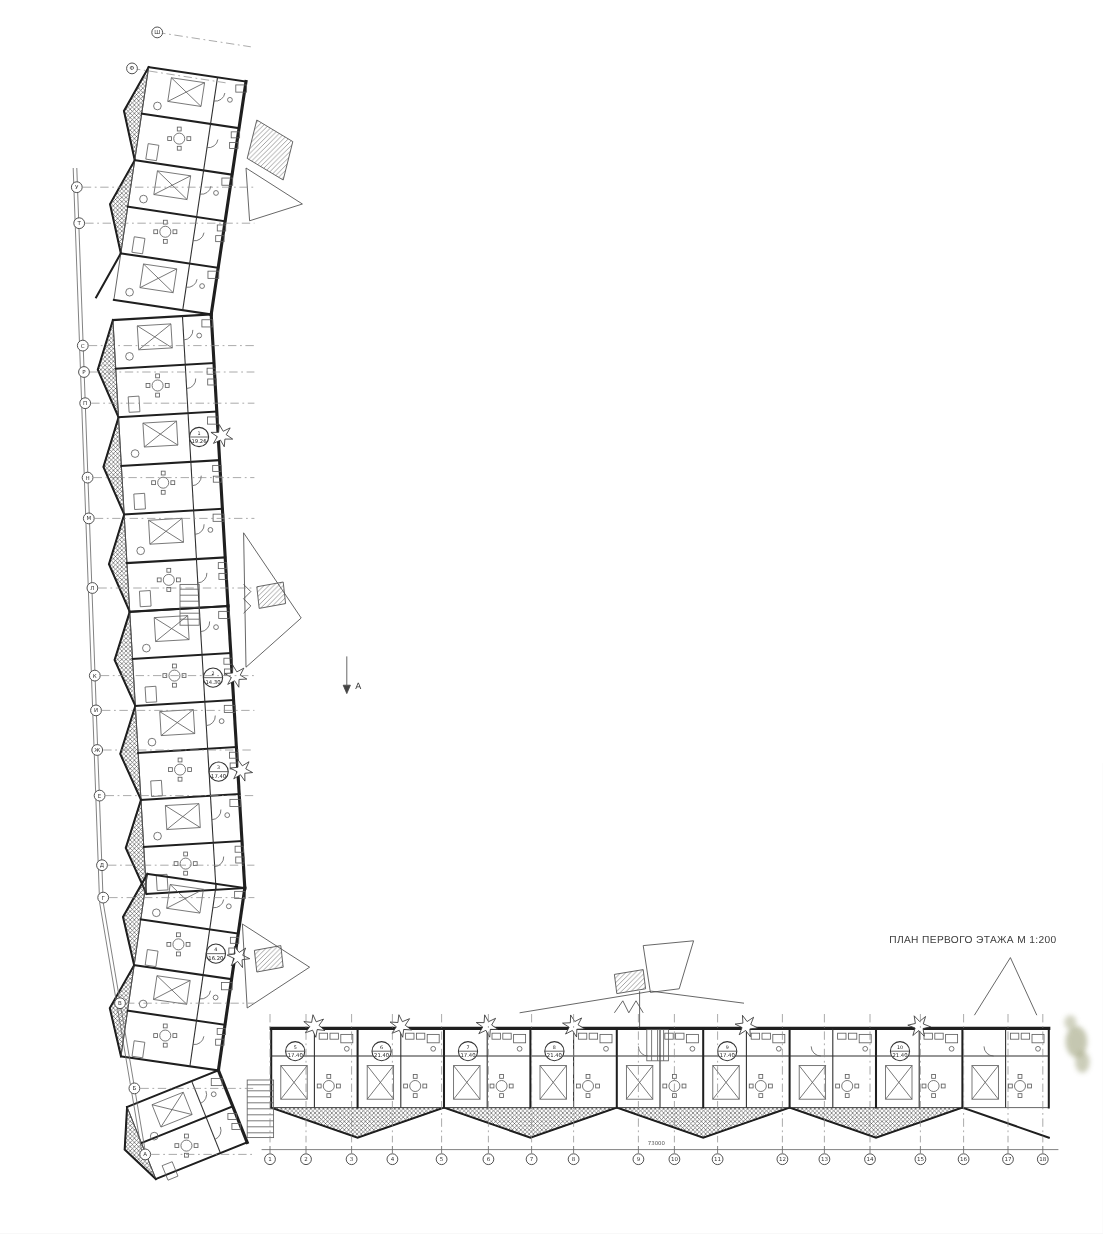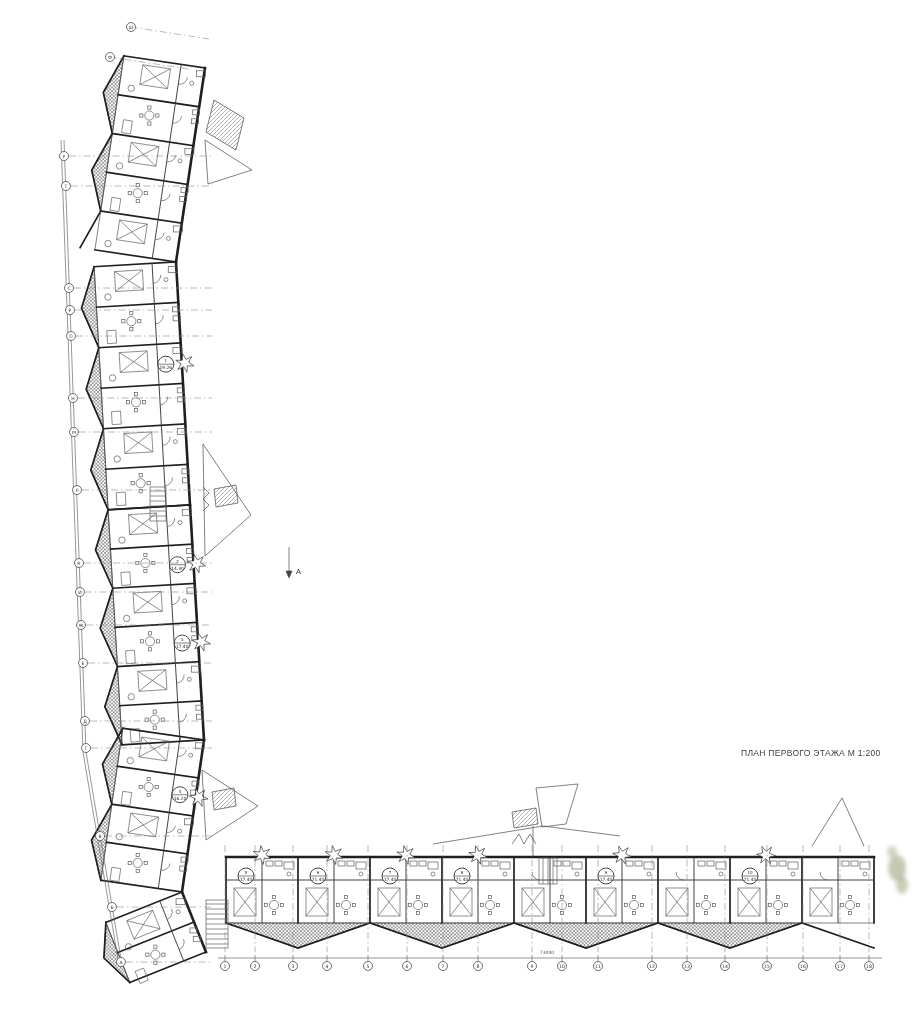--- a/index.html
+++ b/index.html
@@ -1,19 +1,19 @@
 <!DOCTYPE html>
 <html style="--wall: #1f1f1f; --part: #2e2e2e; --furn: #5f5f5f; --dash: #8a8a8a; --dim: #6a6a6a;"><head>
 <meta charset="utf-8">
 <style>
   html,body{margin:0;padding:0;background:#f4f4f4;}
   .stage{position:relative;width:919px;height:1028px;background:#fff;overflow:hidden;
          font-family:"Liberation Sans",sans-serif;}
   .stage svg{position:absolute;left:0;top:0;}
-  .drawing-title{position:absolute;left:741px;top:748px;width:160px;
+  .drawing-title{position:absolute;left:741px;top:778px;width:160px;
     font-size:8.5px;letter-spacing:.3px;color:#3c3c3c;white-space:nowrap;
     font-family:"Liberation Sans",sans-serif;}
   
   .wall{stroke:var(--wall,#1f1f1f);stroke-width:2.6;fill:none;stroke-linecap:square}
   .wallmid{stroke:var(--wall,#1f1f1f);stroke-width:1.7;fill:none;stroke-linecap:square}
   .part{stroke:var(--part,#2e2e2e);stroke-width:.9;fill:none}
   .furn{stroke:var(--furn,#5f5f5f);stroke-width:.7;fill:none}
   .thin{stroke:#4a4a4a;stroke-width:.7;fill:none}
   .dash{stroke:var(--dash,#8a8a8a);stroke-width:.6;fill:none;stroke-dasharray:7 3 1.5 3}
   .dim{stroke:var(--dim,#6a6a6a);stroke-width:.7;fill:none}

